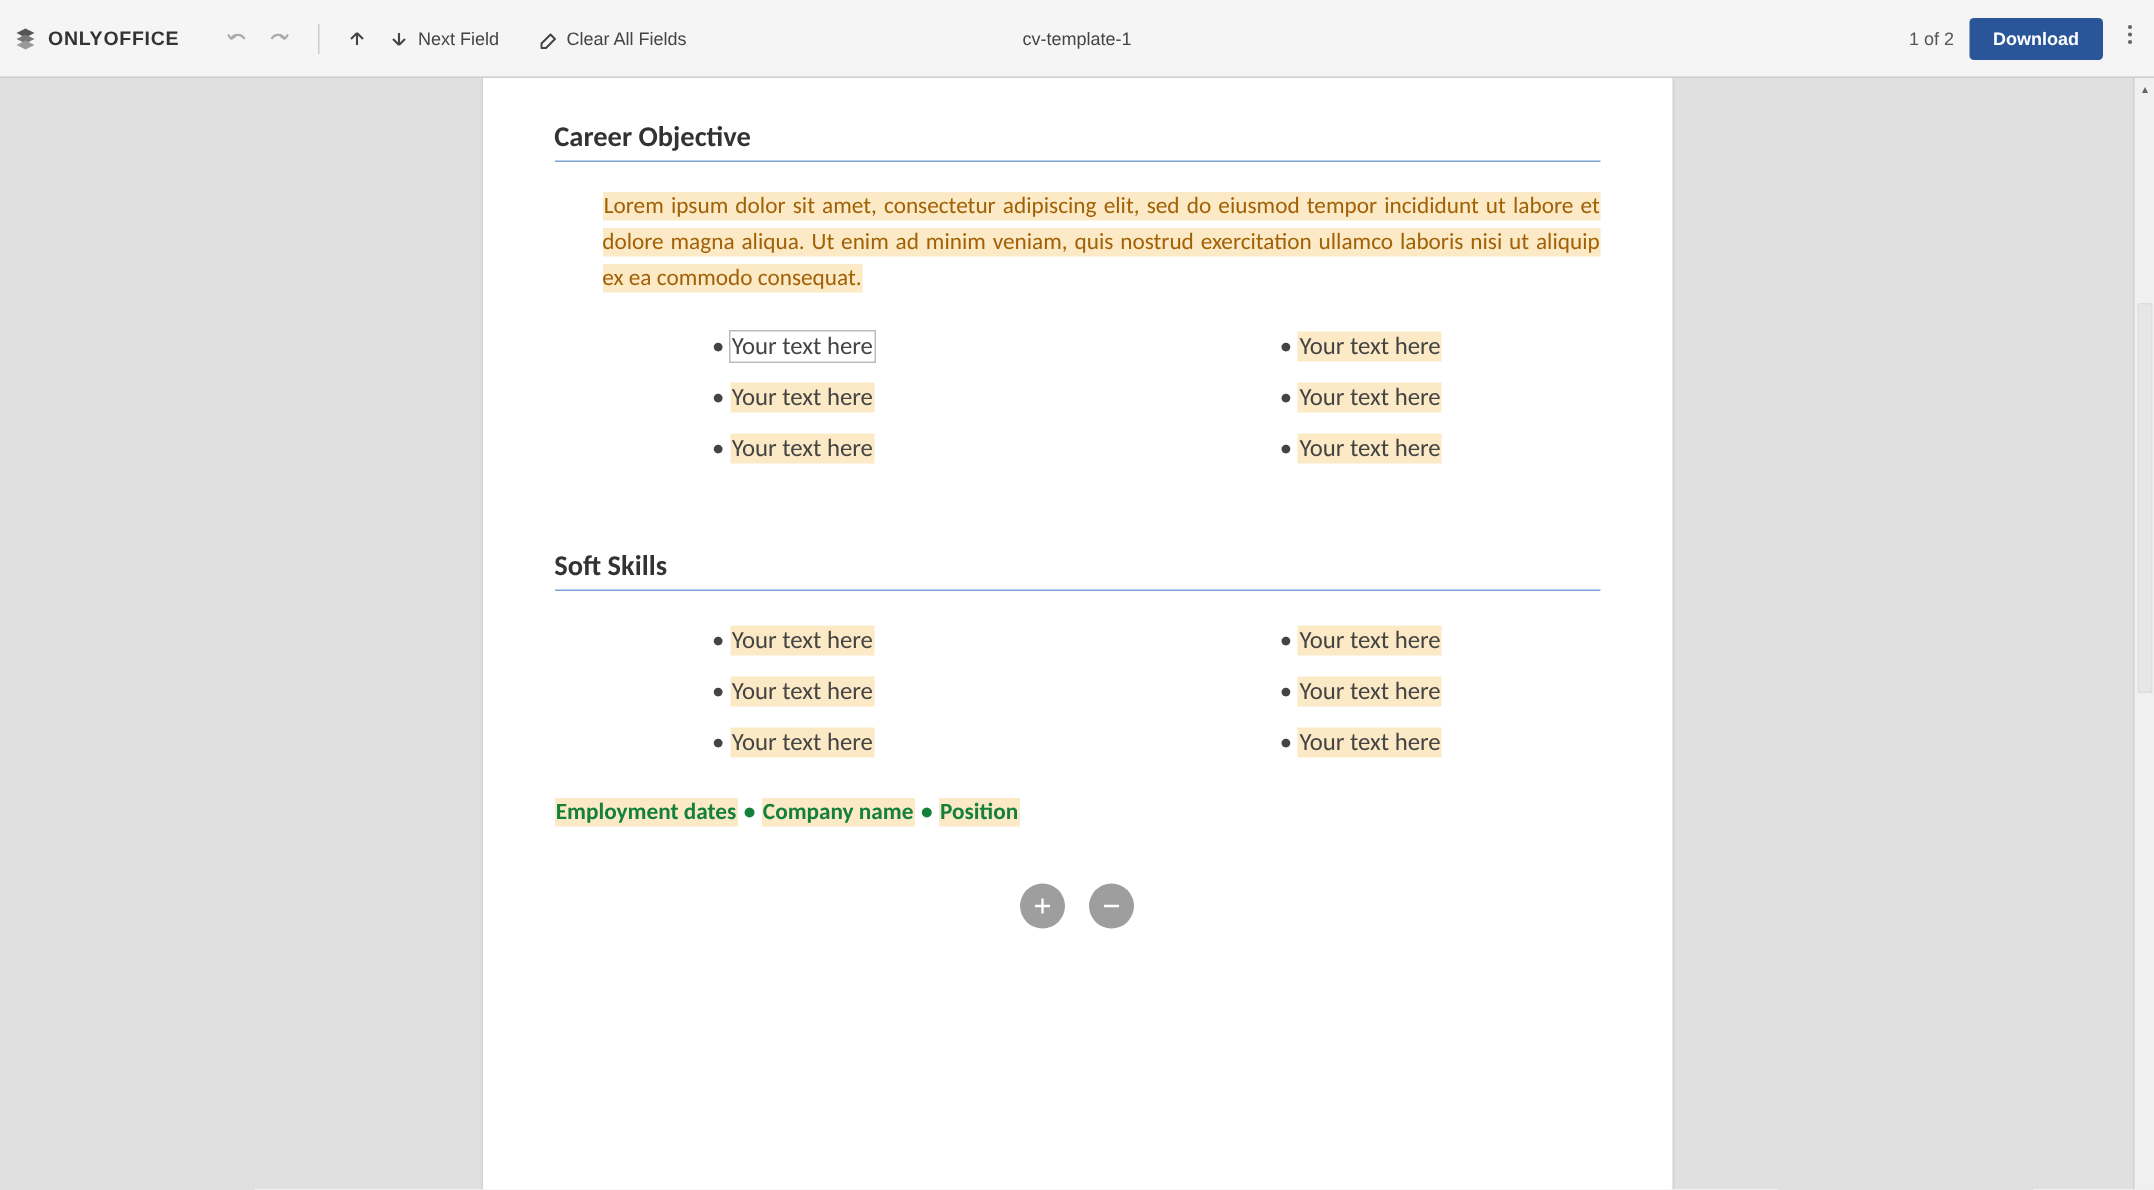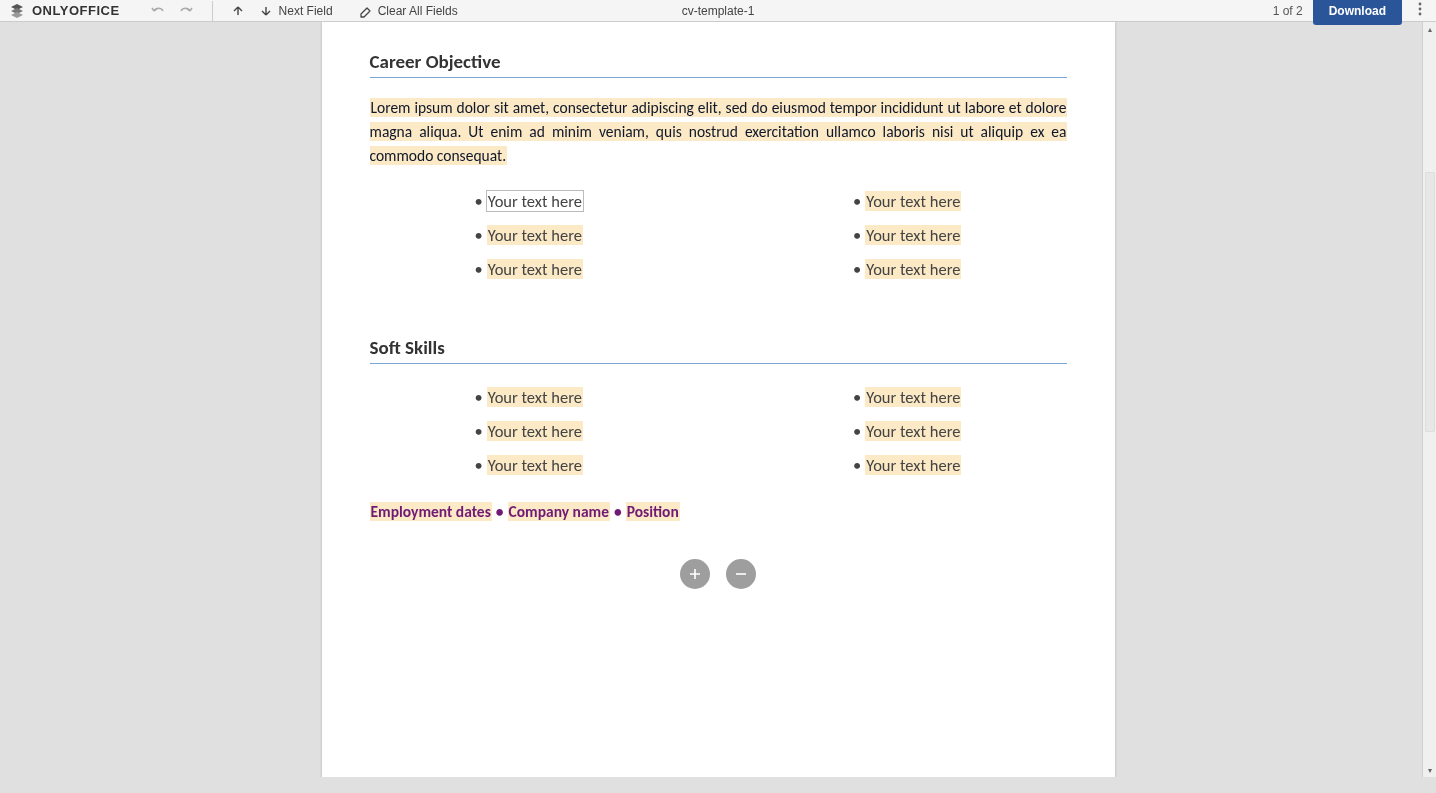--- a/index.html
+++ b/index.html
@@ -6,21 +6,21 @@
 body {
   font-family: -apple-system, BlinkMacSystemFont, "Segoe UI", Arial, sans-serif;
   background: #e0e0e0;
   width: 1436px;
   height: 793px;
   overflow: hidden;
   position: relative;
 }
 
 .toolbar {
-  height: 22px;
+  height: 52px;
   background: #f5f5f5;
   border-bottom: 1px solid #ccc;
   display: flex;
   align-items: center;
   padding: 0 8px;
   position: relative;
 }
 
 .logo-group {
   display: flex;
@@ -149,24 +149,25 @@
   color: #333;
   padding-top: 30px;
   padding-bottom: 4px;
   border-bottom: 1px solid #7aa5d6;
 }
 .section-title.first { padding-top: 28px; }
 
 .body-text {
   font-family: "Calibri", "Segoe UI", Arial, sans-serif;
   font-size: 15.5px;
-  color: #0f172a;
+  color: #a16207;
   line-height: 1.55;
   margin-top: 18px;
   text-align: justify;
+  margin-left: 32px;
 }
 
 .field-hl {
   background: #fce9c5;
   padding: 0 1px;
 }
 
 .field-hl.active {
   background: #fff;
   outline: 1px solid #bbb;
@@ -185,21 +186,21 @@
   color: #444;
   padding: 7px 0;
   text-align: center;
 }
 .skill-item .bullet { margin-right: 4px; }
 
 .exp-line {
   font-family: "Calibri", "Segoe UI", Arial, sans-serif;
   font-size: 15.5px;
   font-weight: 700;
-  color: #701a75;
+  color: #15803d;
   margin-top: 20px;
 }
 .exp-sep {
   font-weight: 700;
   margin: 0 4px;
 }
 
 .exp-sub {
   font-family: "Calibri", "Segoe UI", Arial, sans-serif;
   font-size: 15px;

